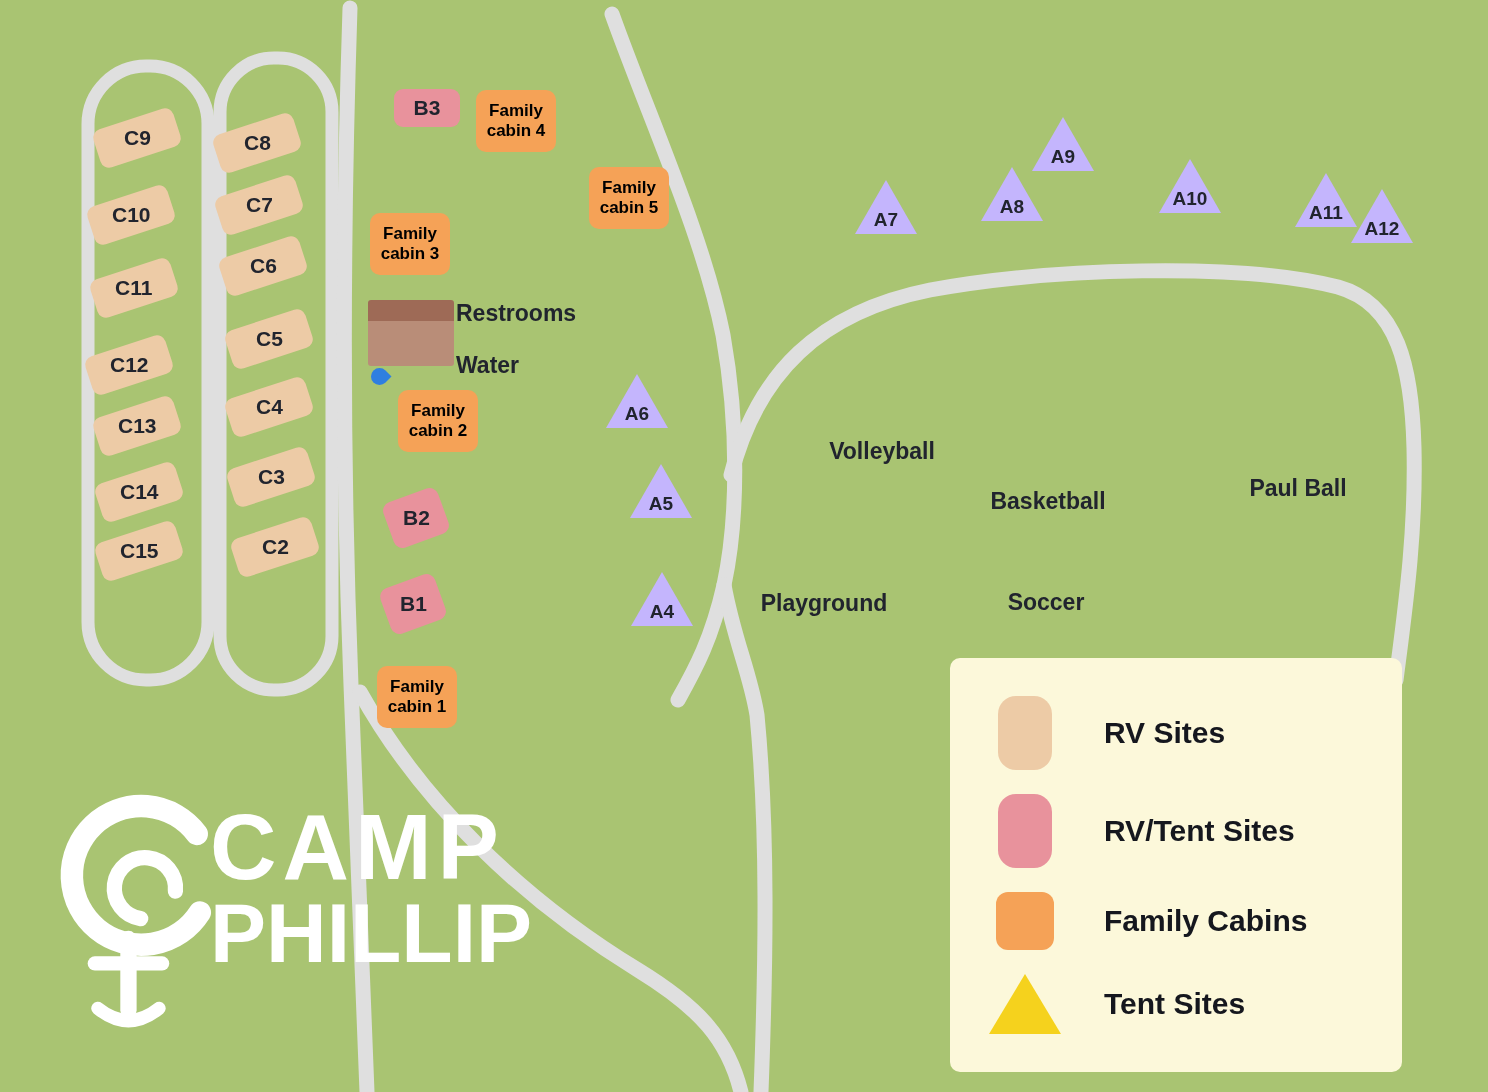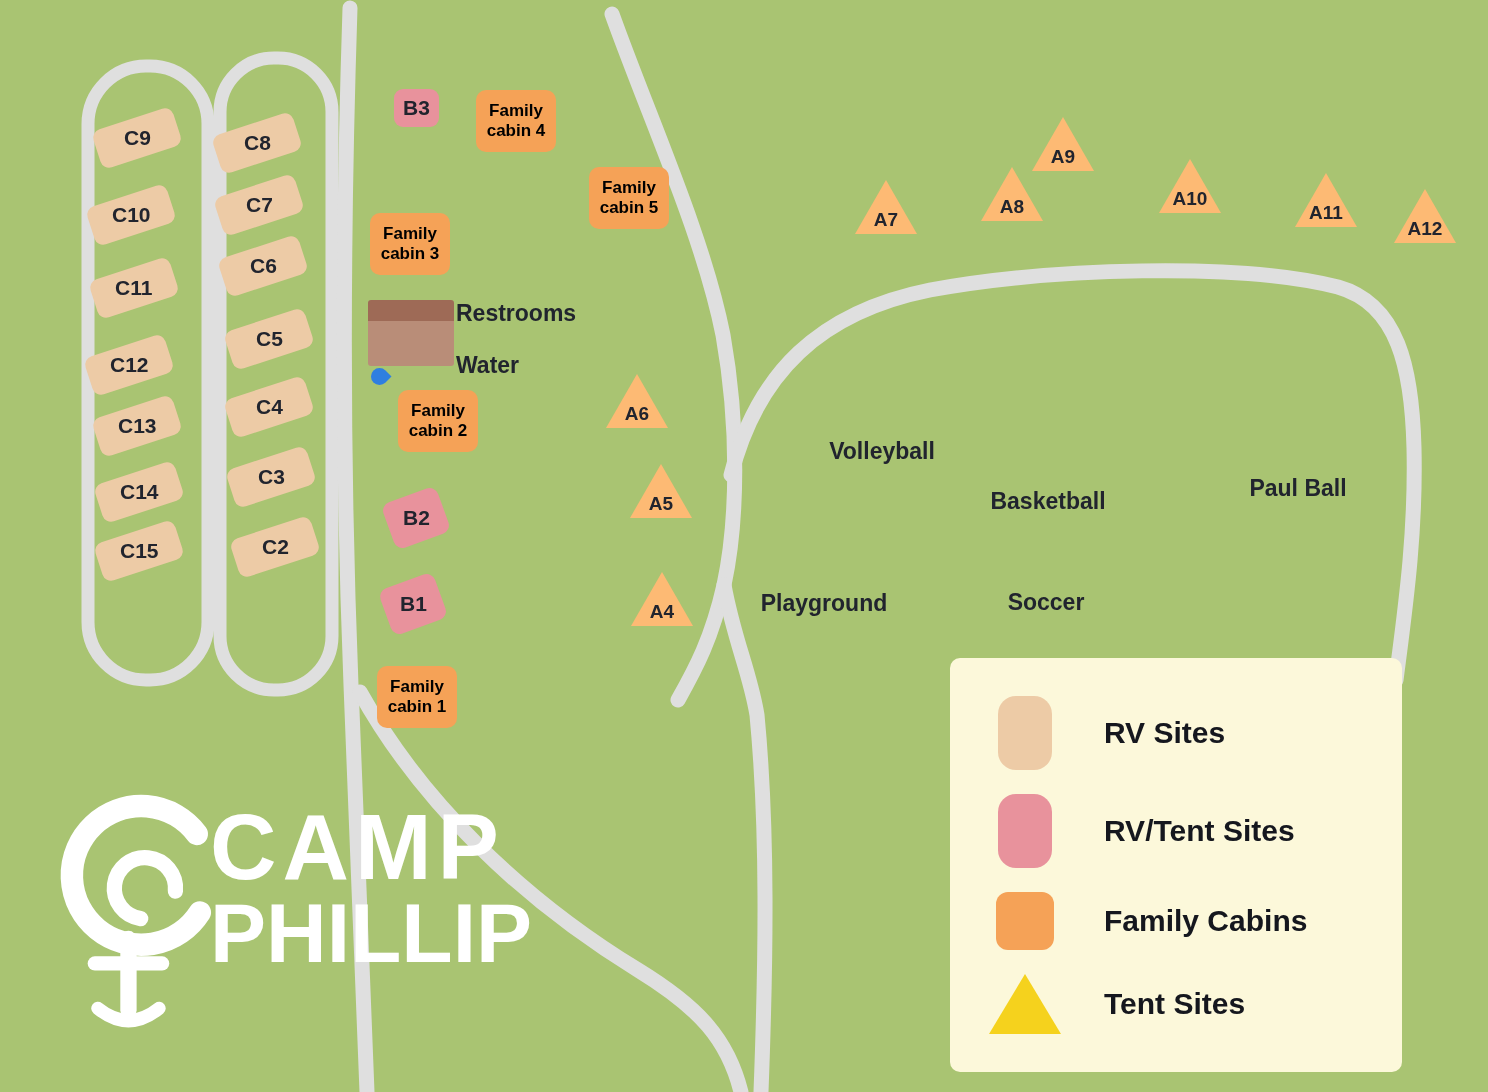--- a/index.html
+++ b/index.html
@@ -18,37 +18,37 @@
     display:flex; align-items:center; justify-content:center;
   }
   .rv span { transform:rotate(18deg); font-weight:bold; font-size:21px; }
 
   
   .bsite {
     position:absolute; background:#e8929c; border-radius:9px;
     display:flex; align-items:center; justify-content:center;
   }
   .bsite span { font-weight:bold; font-size:21px; }
-  .b-flat { width:45px; height:38px; }
+  .b-flat { width:66px; height:38px; }
   .b-tilt { width:58px; height:48px; transform:rotate(-20deg); }
   .b-tilt span { transform:rotate(20deg); }
 
   
   .cabin {
     position:absolute; width:80px; height:62px; background:#f5a257;
     border-radius:10px; display:flex; align-items:center; justify-content:center;
   }
   .cabin span {
     font-weight:bold; font-size:17px; line-height:1.18; text-align:center;
     width:66px; color:#000000;
   }
 
   
   .tent {
-    position:absolute; width:62px; height:54px; background:#fdba74;
+    position:absolute; width:62px; height:54px; background:#c4b5fd;
     clip-path:polygon(50% 0, 100% 100%, 0 100%);
     display:flex; align-items:flex-end; justify-content:center;
   }
   .tent span { font-weight:bold; font-size:19px; padding-bottom:3px; }
 
   
   .restrooms {
     position:absolute; left:368px; top:300px; width:86px; height:66px;
     background:linear-gradient(#9e6a56 0 32%, #b98d78 32% 100%);
     border-radius:3px;
@@ -197,21 +197,21 @@
     </div>
   <div class="tent" style="left:1032px;top:117px">
       <span>A9</span>
     </div>
   <div class="tent" style="left:1159px;top:159px">
       <span>A10</span>
     </div>
   <div class="tent" style="left:1295px;top:173px">
       <span>A11</span>
     </div>
-  <div class="tent" style="left:1394px;top:189px">
+  <div class="tent" style="left:1351px;top:189px">
       <span>A12</span>
     </div>
 
   <div class="area-label" style="left:882px;top:451px">Volleyball</div>
   <div class="area-label" style="left:1048px;top:501px">Basketball</div>
   <div class="area-label" style="left:1298px;top:488px">Paul Ball</div>
   <div class="area-label" style="left:824px;top:603px">Playground</div>
   <div class="area-label" style="left:1046px;top:602px">Soccer</div>
 
   <div class="legend">

